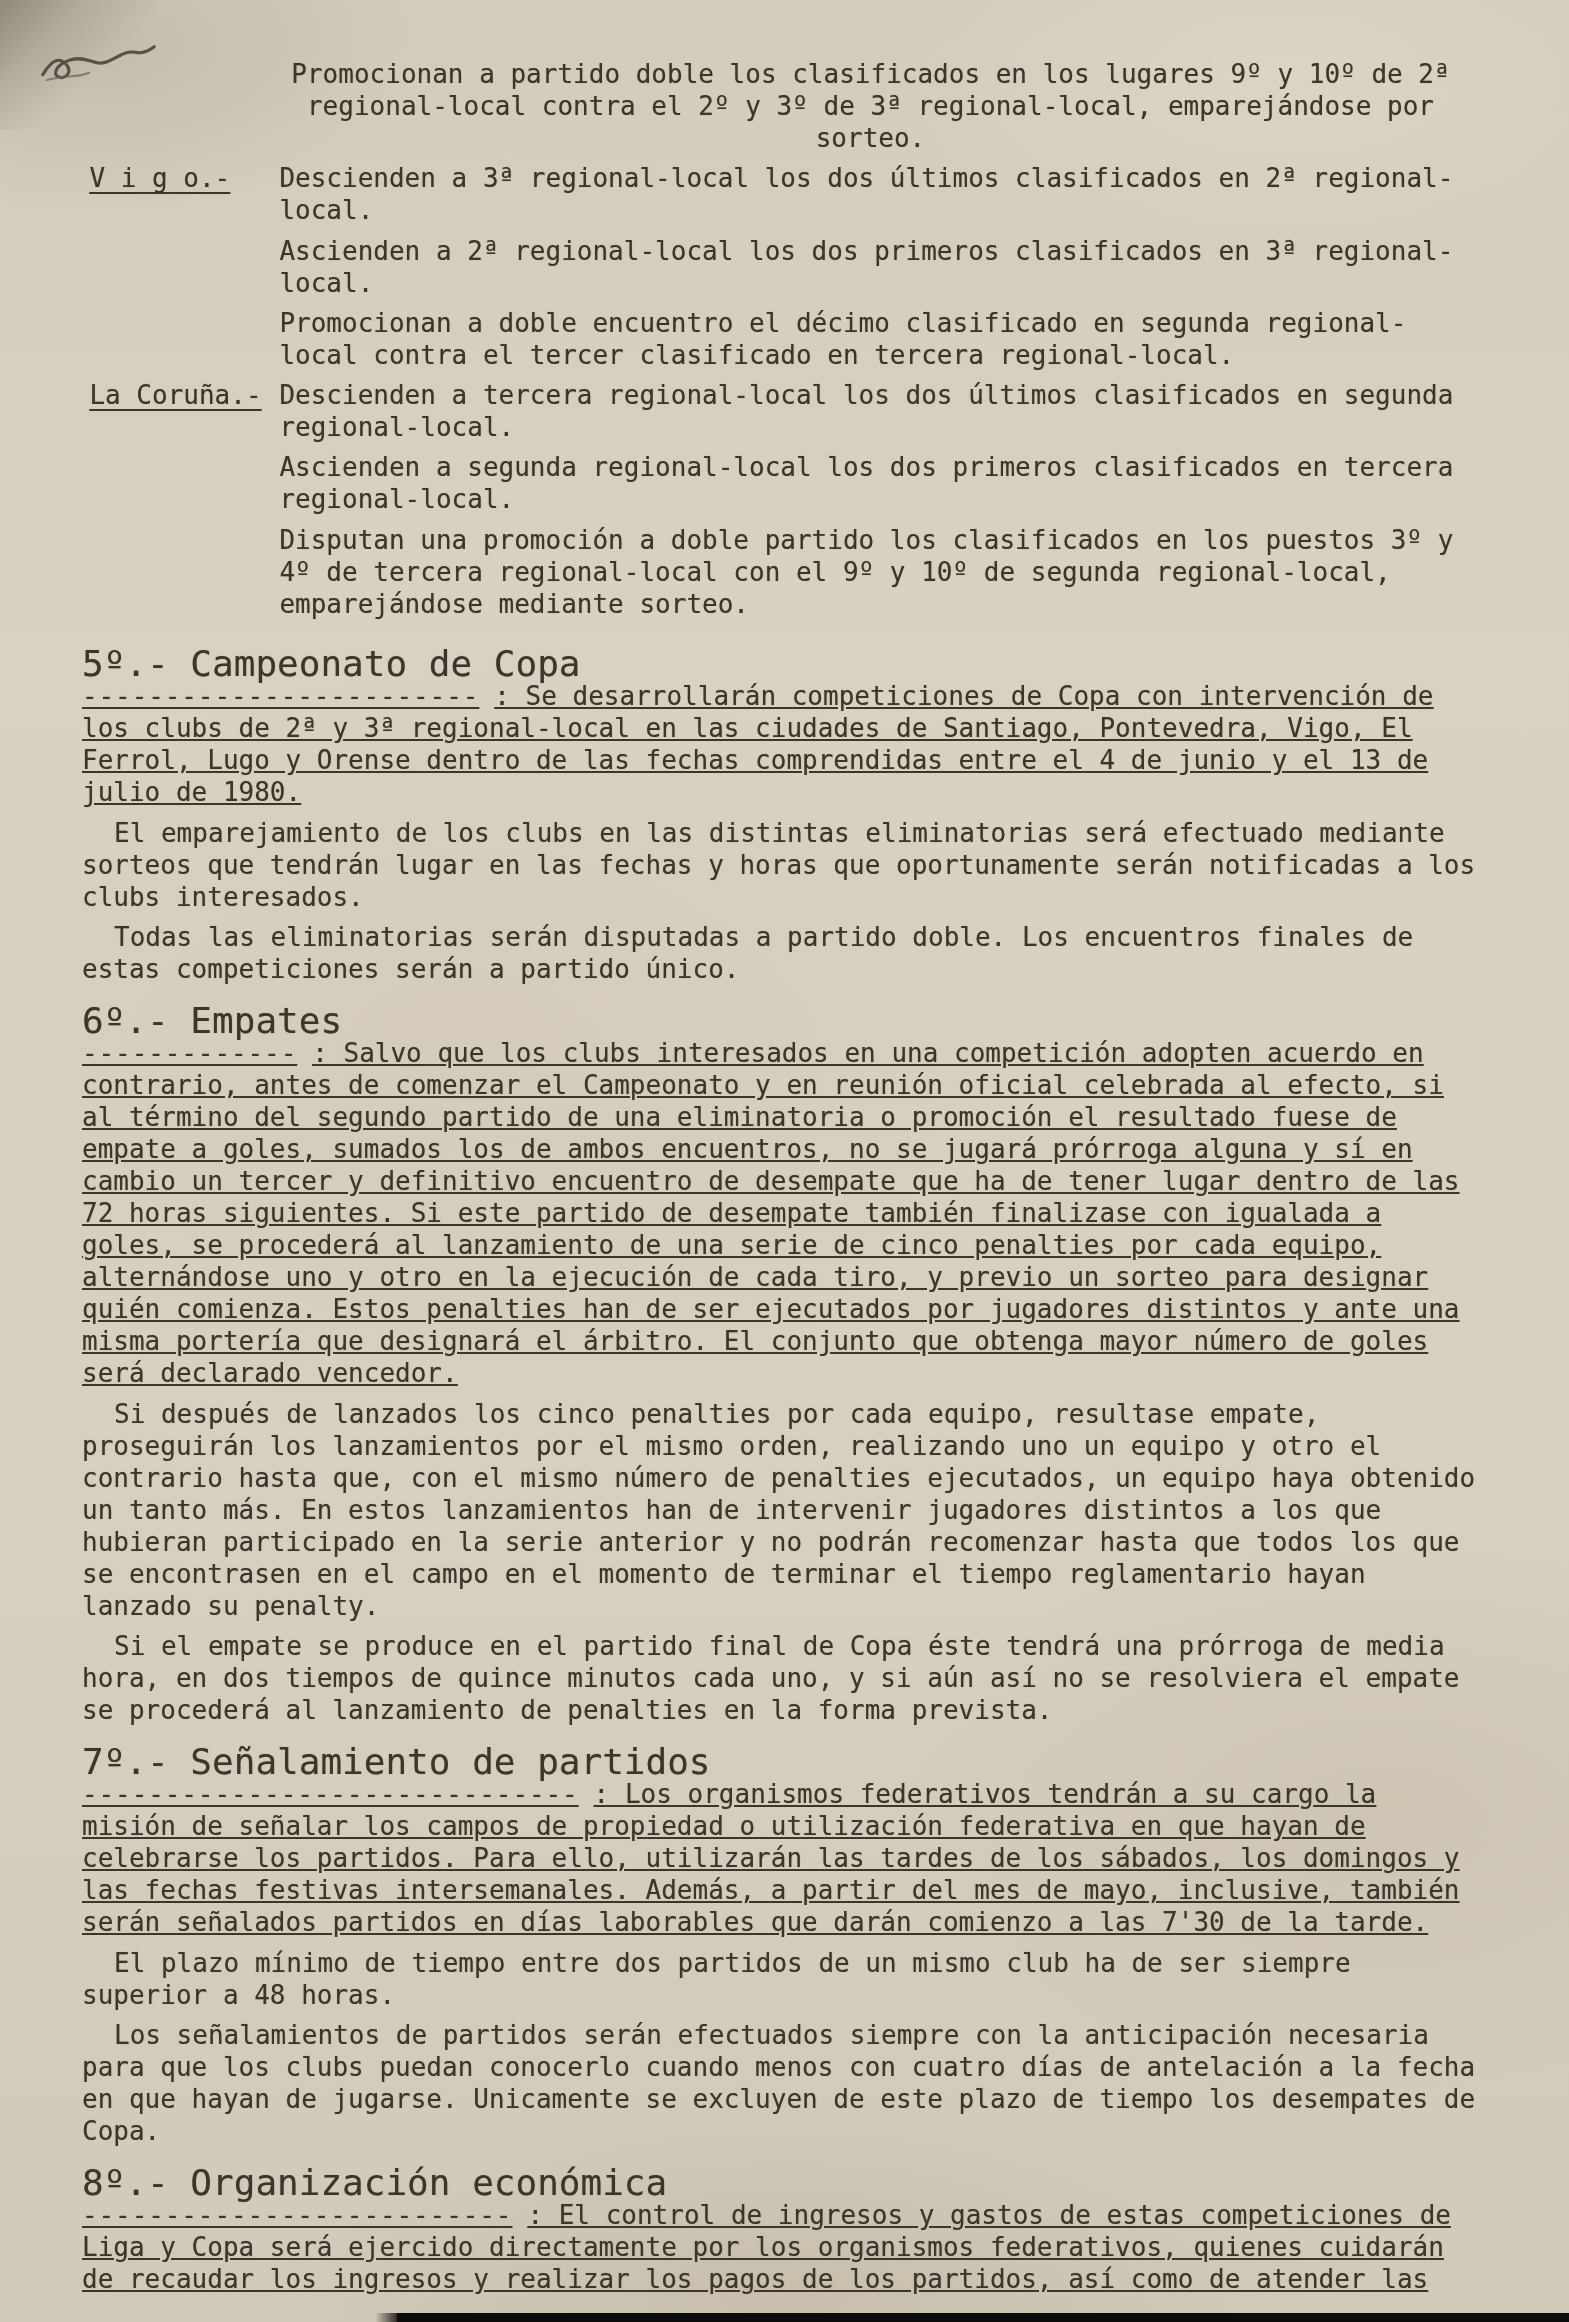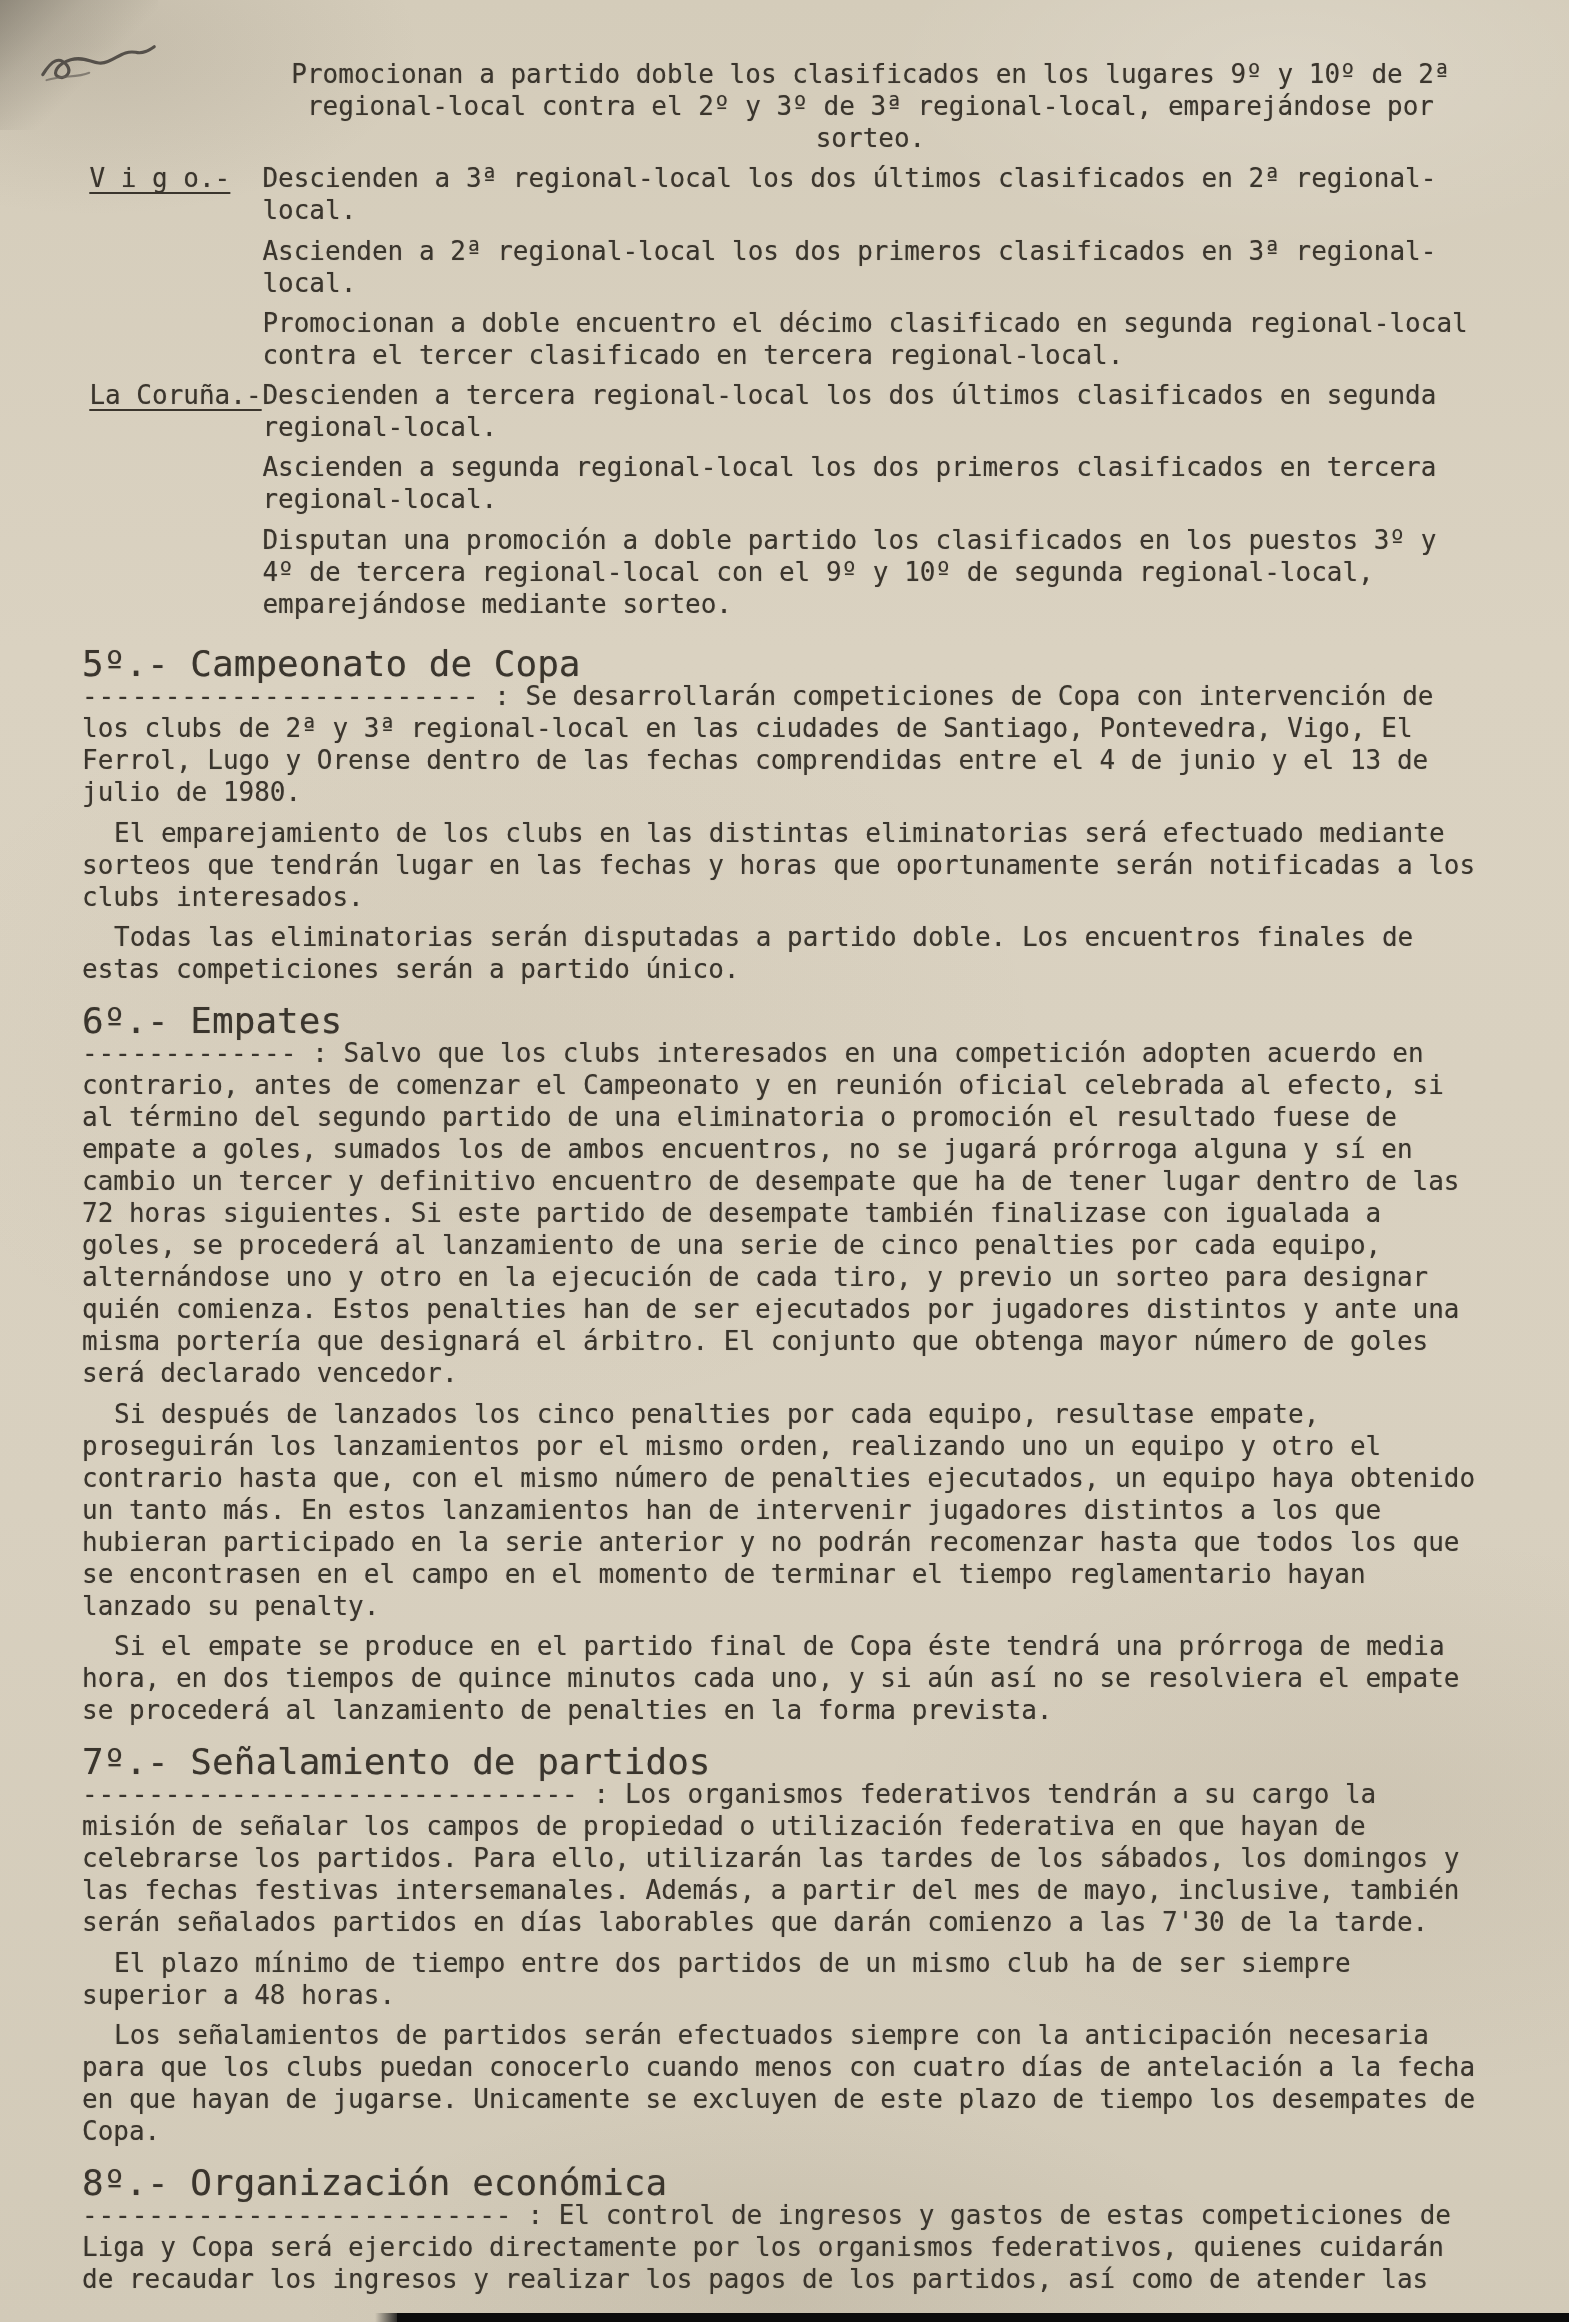--- a/index.html
+++ b/index.html
@@ -62,29 +62,29 @@
     margin-left: 7.4px;
     justify-content: center;
   }
   .entry-label {
     flex: 0 0 173px;
     text-decoration: underline;
     text-underline-offset: 4.6px;
     text-decoration-thickness: 1.9px;
     white-space: nowrap;
   }
-  .entry-body { flex: 1 1 auto; }
+  .entry-body { flex: 1 1 auto; margin-left: 17px; }
 
   .heading {
     font-size: 36px;
     font-weight: normal;
     margin: 20.4px 0 0 0;
     line-height: 32px;
   }
-  .lead { margin: 0 0 8.3px 0; }
+  .lead { margin: 0 0 8.3px 0; text-decoration: underline; }
   .rule {
     padding-right: 15px;
     letter-spacing: 0.9px;
     white-space: nowrap;
   }
   .section .body { text-indent: 32px; }
 
   .scan-bar {
     position: absolute;
     left: 397px;

